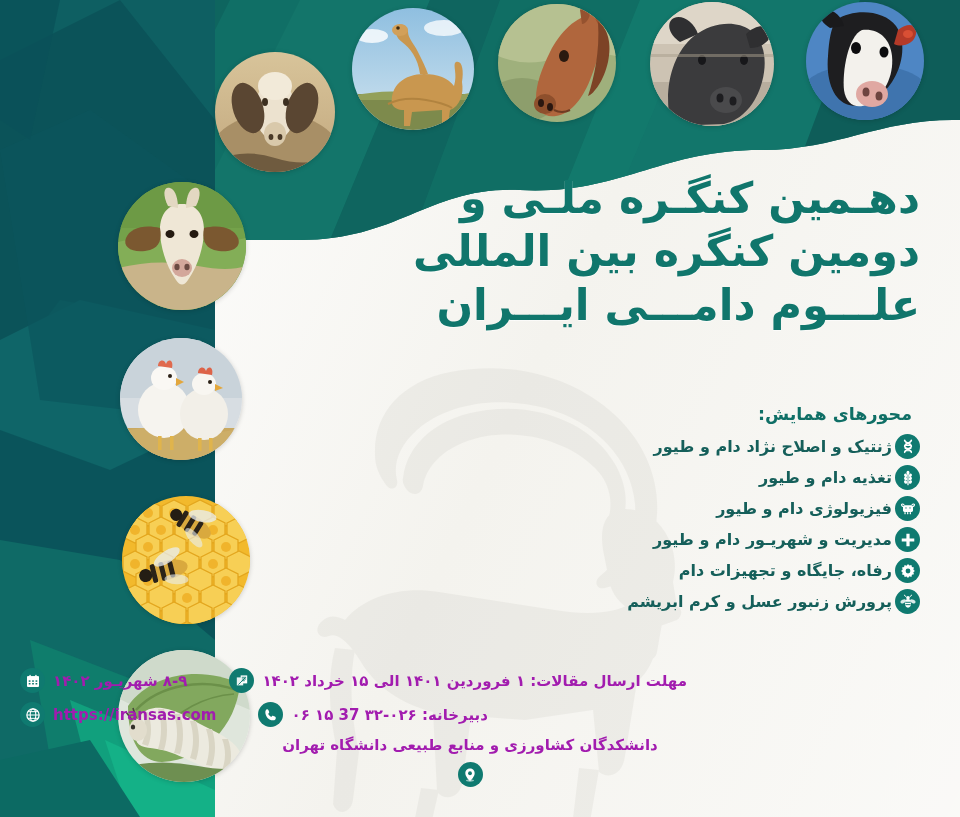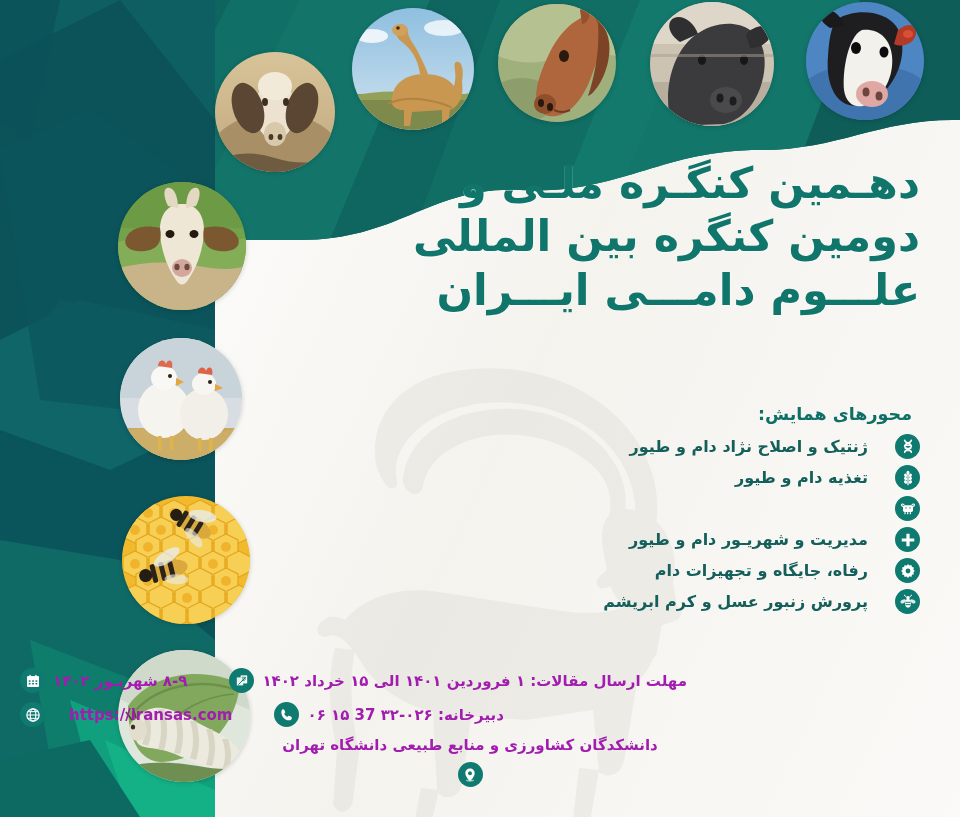--- a/index.html
+++ b/index.html
@@ -46,21 +46,21 @@
 
   
   .photo{
     position:absolute;border-radius:50%;overflow:hidden;
     box-shadow:0 1px 5px rgba(0,0,0,.18);
   }
   .photo svg{width:100%;height:100%;display:block;}
 
   
   .title-block{
-    position:absolute;right:40px;top:157px;width:620px;
+    position:absolute;right:40px;top:172px;width:620px;
     text-align:right;direction:rtl;
   }
   .title-line{
     color:#10766c;
     font-weight:bold;
     font-size:43px;
     line-height:1.24;
     letter-spacing:-0.5px;
     white-space:nowrap;
     text-shadow:0 1px 0 rgba(255,255,255,.6);
@@ -70,21 +70,21 @@
   .topics{
     position:absolute;right:40px;top:404px;width:560px;
     direction:rtl;text-align:right;
   }
   .topics-heading{
     color:#0f6f66;font-weight:bold;font-size:17.5px;
     margin:0 8px 10px 0;
   }
   .topic-row{
     display:flex;flex-direction:row;align-items:center;
-    justify-content:flex-start;gap:27px;
+    justify-content:flex-start;gap:3px;
     margin-bottom:6px;
   }
   .topic-ico{
     flex:0 0 auto;width:25px;height:25px;border-radius:50%;
     background:#0f7a70;display:flex;align-items:center;justify-content:center;
   }
   .topic-ico svg{width:16px;height:16px;display:block;fill:#fff;}
   .topic-txt{
     color:#155f5a;font-size:16px;font-weight:600;white-space:nowrap;
   }
@@ -99,21 +99,21 @@
     justify-content:flex-end;gap:8px;margin-bottom:9px;
   }
   .f-ico{
     flex:0 0 auto;width:25px;height:25px;border-radius:50%;
     background:#0f7a70;display:flex;align-items:center;justify-content:center;
   }
   .f-ico svg{width:16px;height:16px;display:block;fill:#fff;}
   .f-txt{
     color:#a21caf;font-size:15px;font-weight:600;white-space:nowrap;
   }
-  .f-txt.ltr{direction:ltr;margin-left:16px;}
+  .f-txt.ltr{direction:ltr;}
   .f-gap{width:26px;flex:0 0 auto;}
   .f-row.center{justify-content:flex-end;flex-direction:column;}
 </style>
 </head>
 <body>
 
 <div id="poster">
 
   <div class="page-bg"></div>
 
@@ -485,20 +485,21 @@
         <svg viewBox="0 0 24 24">
             <path d="M4.5 9c0-1.6 1.4-2.6 3-2.6h9c1.6 0 3 1 3 2.6v5.4c0 1.3-1 2.2-2.2 2.2H6.7c-1.2 0-2.2-.9-2.2-2.2Z" fill="#fff"></path>
             <path d="M4.6 8.2C3 7.6 2 6.2 2.4 5.2c.5-1 2.3-.8 3.4.3M19.4 8.2c1.6-.6 2.6-2 2.2-3-.5-1-2.3-.8-3.4.3" stroke="#fff" stroke-width="1.7" fill="none" stroke-linecap="round"></path>
             <rect x="6.6" y="16.6" width="1.9" height="3.4" rx=".9" fill="#fff"></rect>
             <rect x="10.6" y="16.6" width="1.9" height="3.4" rx=".9" fill="#fff"></rect>
             <rect x="14.6" y="16.6" width="1.9" height="3.4" rx=".9" fill="#fff"></rect>
             <circle cx="9" cy="10.4" r="1" fill="#0f7a70"></circle>
             <circle cx="15" cy="10.4" r="1" fill="#0f7a70"></circle>
           </svg>
       </span>
+      <span class="topic-txt">فیزیولوژی دام و طیور</span>
     </div>
 
     <div class="topic-row">
       <span class="topic-ico">
         <svg viewBox="0 0 24 24">
             <path d="M9.6 2.6h4.8v7h7v4.8h-7v7H9.6v-7h-7V9.6h7Z" fill="#fff"></path>
           </svg>
       </span>
       <span class="topic-txt">مدیریت و شهریـور دام و طیور</span>
     </div>

